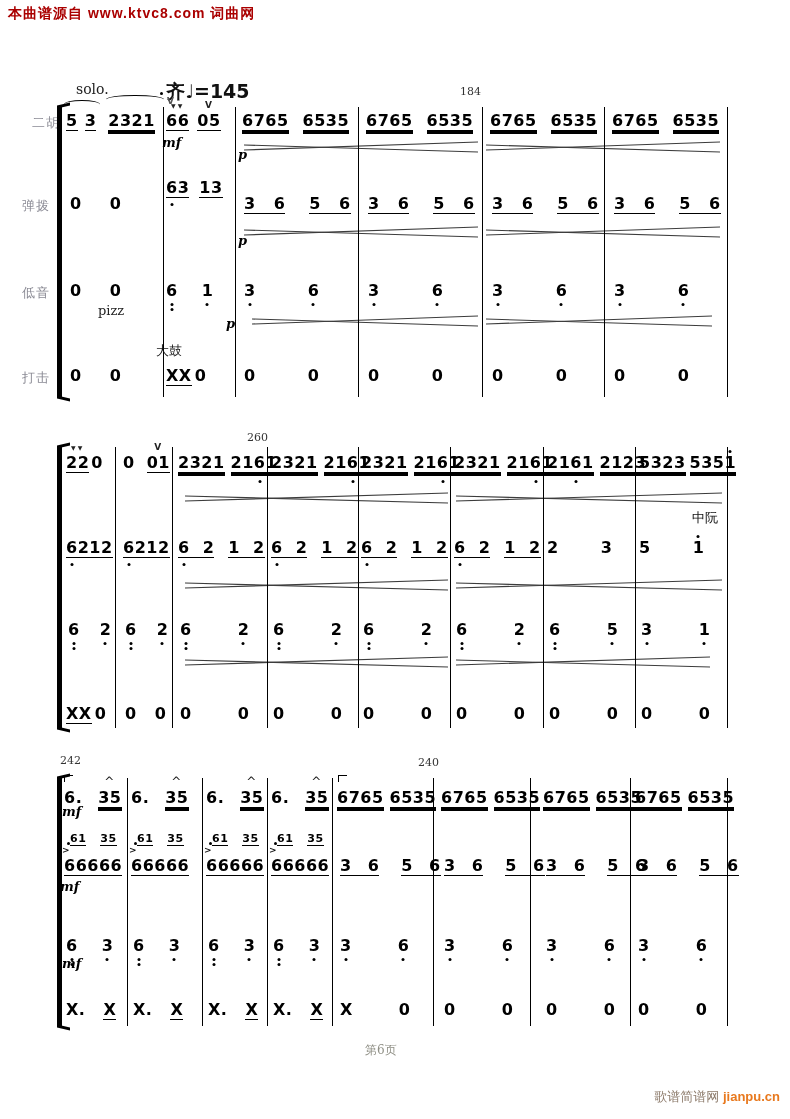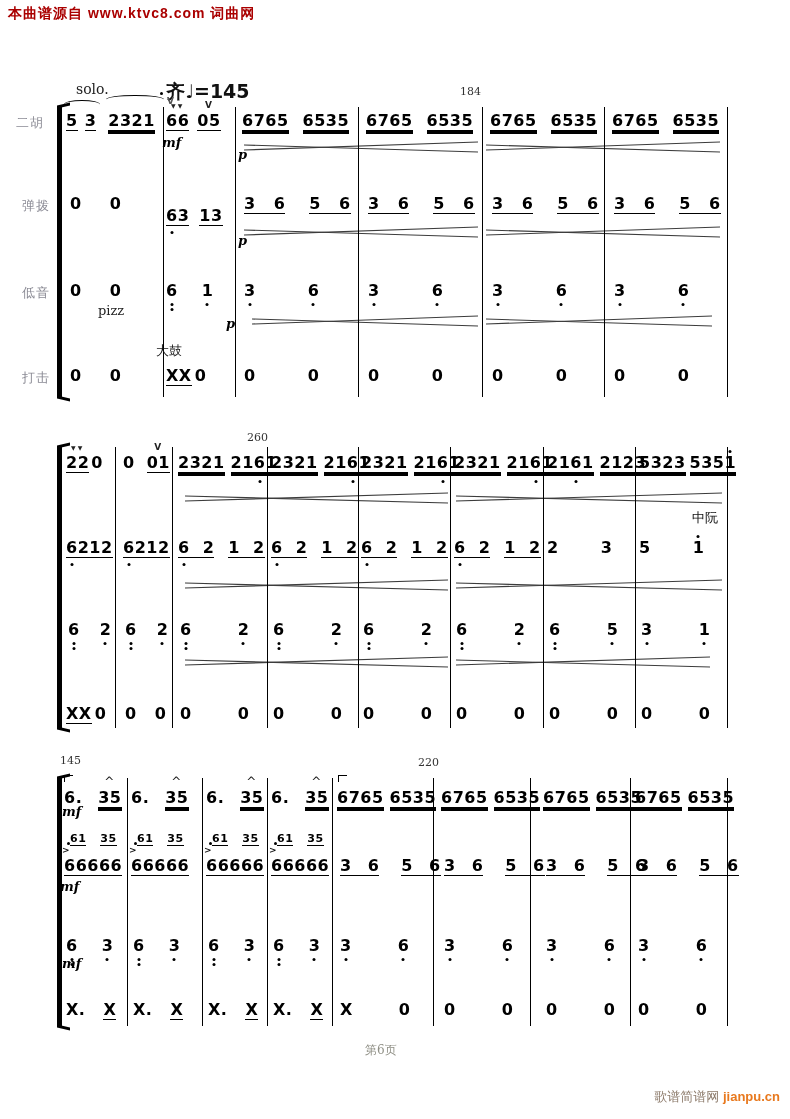--- a/index.html
+++ b/index.html
@@ -73,21 +73,21 @@
         <line x1="456" y1="496" x2="722" y2="503" stroke="#3c3c3c" stroke-width="1.1"></line>
         <line x1="185" y1="588" x2="448" y2="580" stroke="#3c3c3c" stroke-width="1.1"></line>
         <line x1="185" y1="583" x2="448" y2="590" stroke="#3c3c3c" stroke-width="1.1"></line>
         <line x1="456" y1="588" x2="722" y2="580" stroke="#3c3c3c" stroke-width="1.1"></line>
         <line x1="456" y1="583" x2="722" y2="590" stroke="#3c3c3c" stroke-width="1.1"></line>
         <line x1="185" y1="665" x2="448" y2="657" stroke="#3c3c3c" stroke-width="1.1"></line>
         <line x1="185" y1="660" x2="448" y2="667" stroke="#3c3c3c" stroke-width="1.1"></line>
         <line x1="456" y1="665" x2="710" y2="657" stroke="#3c3c3c" stroke-width="1.1"></line>
         <line x1="456" y1="660" x2="710" y2="667" stroke="#3c3c3c" stroke-width="1.1"></line>
       </svg>
-      <div class="ilabel" style="left: 16px; top: 114px;">二胡</div>
+      <div class="ilabel" style="left: 32px; top: 114px;">二胡</div>
       <div class="ilabel" style="left: 22px; top: 197px;">弹拨</div>
       <div class="ilabel" style="left: 22px; top: 284px;">低音</div>
       <div class="ilabel" style="left: 22px; top: 369px;">打击</div>
       <div class="bracket" style="left: 57px; top: 107px; height: 290px;"></div>
       <div class="barline" style="left: 163px; top: 107px; height: 290px;"></div>
       <div class="barline" style="left: 235px; top: 107px; height: 290px;"></div>
       <div class="barline" style="left: 358px; top: 107px; height: 290px;"></div>
       <div class="barline" style="left: 482px; top: 107px; height: 290px;"></div>
       <div class="barline" style="left: 604px; top: 107px; height: 290px;"></div>
       <div class="barline" style="left: 727px; top: 107px; height: 290px;"></div>
@@ -104,21 +104,21 @@
       <div class="abs a-dyn" style="left: 226px; top: 316px;">p</div>
       <div class="abs a-txt" style="left: 98px; top: 303px;">pizz</div>
       <div class="abs a-cn" style="left: 156px; top: 342px;">大鼓</div>
       <div class="cell" style="left: 66px; top: 113px;"><span class="tok u1"><span class="ch">5</span></span><span class="tok u1" style="margin-left: 7px;"><span class="ch">3</span></span><span class="tok u2" style="margin-left: 12px;"><span class="ch">2</span><span class="ch">3</span><span class="ch">2</span><span class="ch">1</span></span></div>
       <div class="cell" style="left: 166px; top: 113px;"><span class="tok u1"><span class="ch">6</span><span class="ch">6</span><span class="sup tri">▼▼</span></span><span class="tok u1" style="margin-left: 8px;"><span class="ch">0</span><span class="ch">5</span><span class="sup">V</span></span></div>
       <div class="cell" style="left: 242px; top: 113px;"><span class="tok u2"><span class="ch">6</span><span class="ch">7</span><span class="ch">6</span><span class="ch">5</span></span><span class="tok u2" style="margin-left: 14px;"><span class="ch">6</span><span class="ch">5</span><span class="ch">3</span><span class="ch">5</span></span></div>
       <div class="cell" style="left: 366px; top: 113px;"><span class="tok u2"><span class="ch">6</span><span class="ch">7</span><span class="ch">6</span><span class="ch">5</span></span><span class="tok u2" style="margin-left: 14px;"><span class="ch">6</span><span class="ch">5</span><span class="ch">3</span><span class="ch">5</span></span></div>
       <div class="cell" style="left: 490px; top: 113px;"><span class="tok u2"><span class="ch">6</span><span class="ch">7</span><span class="ch">6</span><span class="ch">5</span></span><span class="tok u2" style="margin-left: 14px;"><span class="ch">6</span><span class="ch">5</span><span class="ch">3</span><span class="ch">5</span></span></div>
       <div class="cell" style="left: 612px; top: 113px;"><span class="tok u2"><span class="ch">6</span><span class="ch">7</span><span class="ch">6</span><span class="ch">5</span></span><span class="tok u2" style="margin-left: 14px;"><span class="ch">6</span><span class="ch">5</span><span class="ch">3</span><span class="ch">5</span></span></div>
       <div class="cell" style="left: 70px; top: 196px;"><span class="tok"><span class="ch">0</span></span><span class="tok" style="margin-left: 28px;"><span class="ch">0</span></span></div>
-      <div class="cell" style="left: 166px; top: 208px;"><span class="tok u1"><span class="ch">6<i class="dt" style="bottom: -9.5px;"></i></span><span class="ch">3</span></span><span class="tok u1" style="margin-left: 10px;"><span class="ch">1</span><span class="ch">3</span></span></div>
+      <div class="cell" style="left: 166px; top: 180px;"><span class="tok u1"><span class="ch">6<i class="dt" style="bottom: -9.5px;"></i></span><span class="ch">3</span></span><span class="tok u1" style="margin-left: 10px;"><span class="ch">1</span><span class="ch">3</span></span></div>
       <div class="cell" style="left: 244px; top: 196px;"><span class="tok u1"><span class="ch">3</span><span class="ch" style="width: 18px;">&nbsp;</span><span class="ch">6</span></span><span class="tok u1" style="margin-left: 24px;"><span class="ch">5</span><span class="ch" style="width: 18px;">&nbsp;</span><span class="ch">6</span></span></div>
       <div class="cell" style="left: 368px; top: 196px;"><span class="tok u1"><span class="ch">3</span><span class="ch" style="width: 18px;">&nbsp;</span><span class="ch">6</span></span><span class="tok u1" style="margin-left: 24px;"><span class="ch">5</span><span class="ch" style="width: 18px;">&nbsp;</span><span class="ch">6</span></span></div>
       <div class="cell" style="left: 492px; top: 196px;"><span class="tok u1"><span class="ch">3</span><span class="ch" style="width: 18px;">&nbsp;</span><span class="ch">6</span></span><span class="tok u1" style="margin-left: 24px;"><span class="ch">5</span><span class="ch" style="width: 18px;">&nbsp;</span><span class="ch">6</span></span></div>
       <div class="cell" style="left: 614px; top: 196px;"><span class="tok u1"><span class="ch">3</span><span class="ch" style="width: 18px;">&nbsp;</span><span class="ch">6</span></span><span class="tok u1" style="margin-left: 24px;"><span class="ch">5</span><span class="ch" style="width: 18px;">&nbsp;</span><span class="ch">6</span></span></div>
       <div class="cell" style="left: 70px; top: 283px;"><span class="tok"><span class="ch">0</span></span><span class="tok" style="margin-left: 28px;"><span class="ch">0</span></span></div>
       <div class="cell" style="left: 166px; top: 283px;"><span class="tok"><span class="ch">6<i class="dt" style="bottom: -7px;"></i><i class="dt" style="bottom: -12px;"></i></span></span><span class="tok" style="margin-left: 24px;"><span class="ch">1<i class="dt" style="bottom: -7px;"></i></span></span></div>
       <div class="cell" style="left: 244px; top: 283px;"><span class="tok"><span class="ch">3<i class="dt" style="bottom: -7px;"></i></span></span><span class="tok" style="margin-left: 52px;"><span class="ch">6<i class="dt" style="bottom: -7px;"></i></span></span></div>
       <div class="cell" style="left: 368px; top: 283px;"><span class="tok"><span class="ch">3<i class="dt" style="bottom: -7px;"></i></span></span><span class="tok" style="margin-left: 52px;"><span class="ch">6<i class="dt" style="bottom: -7px;"></i></span></span></div>
       <div class="cell" style="left: 492px; top: 283px;"><span class="tok"><span class="ch">3<i class="dt" style="bottom: -7px;"></i></span></span><span class="tok" style="margin-left: 52px;"><span class="ch">6<i class="dt" style="bottom: -7px;"></i></span></span></div>
       <div class="cell" style="left: 614px; top: 283px;"><span class="tok"><span class="ch">3<i class="dt" style="bottom: -7px;"></i></span></span><span class="tok" style="margin-left: 52px;"><span class="ch">6<i class="dt" style="bottom: -7px;"></i></span></span></div>
@@ -173,22 +173,22 @@
       <div class="cell" style="left: 641px; top: 706px;"><span class="tok"><span class="ch">0</span></span><span class="tok" style="margin-left: 46px;"><span class="ch">0</span></span></div>
       <div class="bracket" style="left: 57px; top: 778px; height: 248px;"></div>
       <div class="barline" style="left: 127px; top: 778px; height: 248px;"></div>
       <div class="barline" style="left: 202px; top: 778px; height: 248px;"></div>
       <div class="barline" style="left: 267px; top: 778px; height: 248px;"></div>
       <div class="barline" style="left: 332px; top: 778px; height: 248px;"></div>
       <div class="barline" style="left: 433px; top: 778px; height: 248px;"></div>
       <div class="barline" style="left: 530px; top: 778px; height: 248px;"></div>
       <div class="barline" style="left: 630px; top: 778px; height: 248px;"></div>
       <div class="barline" style="left: 727px; top: 778px; height: 248px;"></div>
-      <div class="abs a-mnum" style="left: 60px; top: 754px;">145</div>
-      <div class="abs a-mnum" style="left: 418px; top: 756px;">220</div>
+      <div class="abs a-mnum" style="left: 60px; top: 754px;">242</div>
+      <div class="abs a-mnum" style="left: 418px; top: 756px;">240</div>
       <div class="bow abs" style="left: 64px; top: 775px;"></div>
       <div class="bow abs" style="left: 338px; top: 775px;"></div>
       <div class="abs a-dyn" style="left: 62px; top: 804px;">mf</div>
       <div class="abs a-dyn" style="left: 60px; top: 879px;">mf</div>
       <div class="abs a-dyn" style="left: 62px; top: 956px;">mf</div>
       <div class="dota abs" style="left: 67px; top: 842px;"></div>
       <div class="abs a-gt" style="left: 62px; top: 845px;">&gt;</div>
       <div class="dota abs" style="left: 134px; top: 842px;"></div>
       <div class="abs a-gt" style="left: 129px; top: 845px;">&gt;</div>
       <div class="dota abs" style="left: 209px; top: 842px;"></div>

